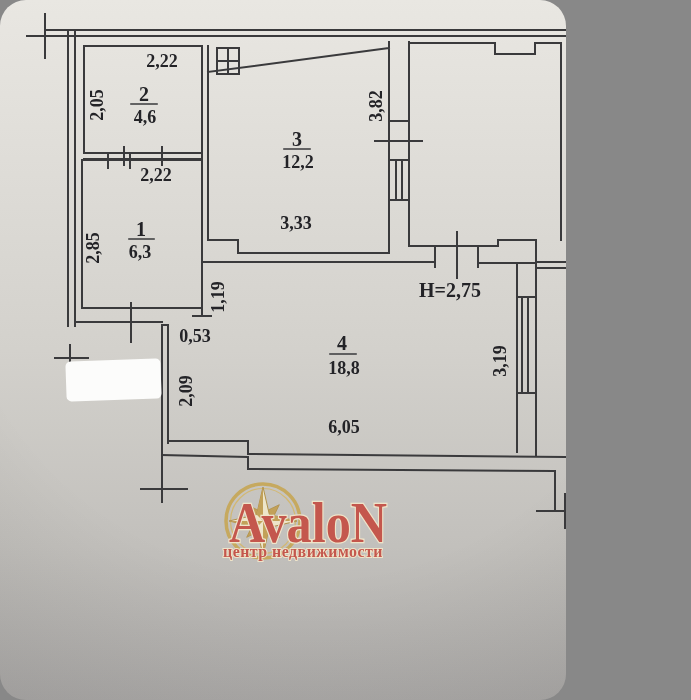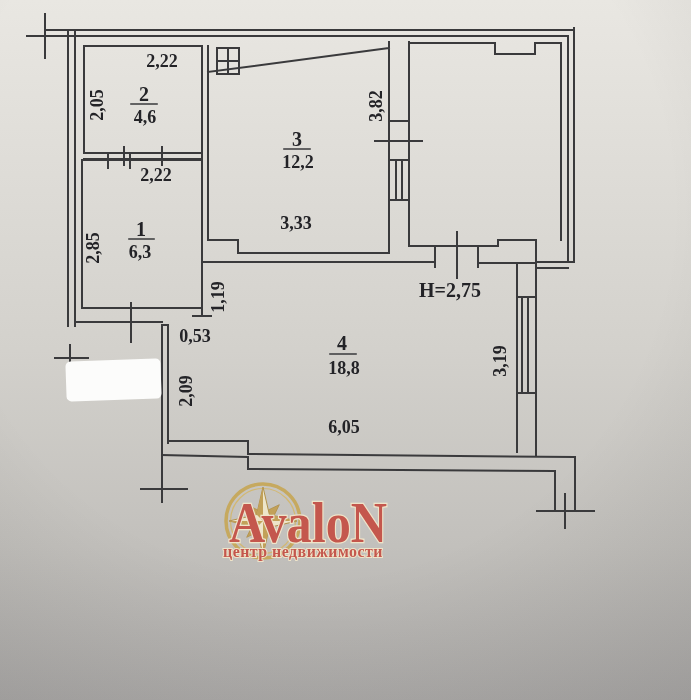--- a/index.html
+++ b/index.html
@@ -1,20 +1,21 @@
 <!DOCTYPE html>
 <html><head>
 <meta charset="utf-8">
 <style>
   html,body{margin:0;padding:0;background:#888;}
   .photo{
     position:relative;
-    width:691px;height:700px;
+    width:566px;height:700px;
     overflow:hidden;
     font-family:"Liberation Serif",serif;
+    border-radius:26px;
   }
   svg{display:block;}
   text{text-anchor:middle;}
   .dim{font:700 18px "Liberation Serif",serif;fill:#232327;}
   .dim-num{font:700 20px "Liberation Serif",serif;fill:#232327;}
   .dim-lg{font:700 20px "Liberation Serif",serif;fill:#232327;}
   .brand{font:700 56px "Liberation Serif",serif;stroke:#efe4c9;stroke-width:2.5px;paint-order:stroke;}
   .tagline{font:700 17px "Liberation Serif",serif;stroke:#efe4c9;stroke-width:2px;paint-order:stroke;letter-spacing:.5px;}
 </style>
 </head>

